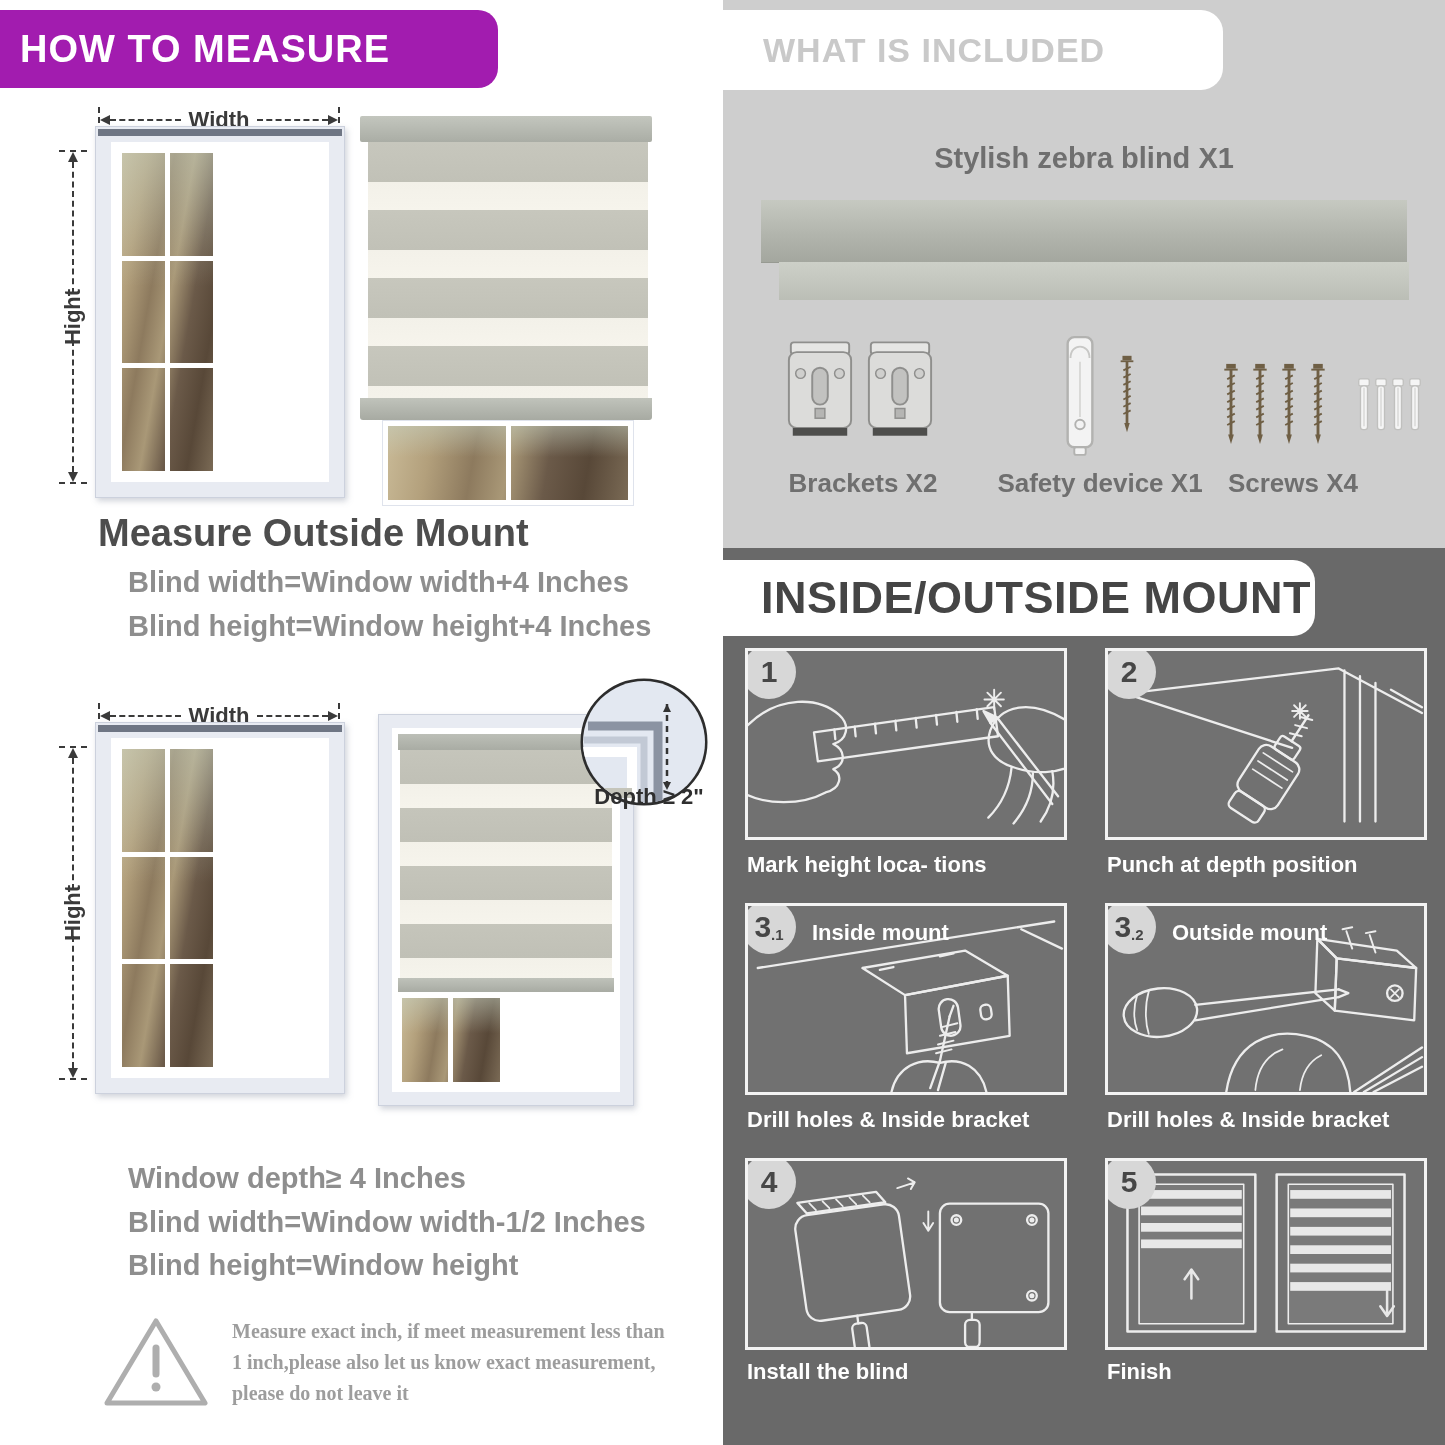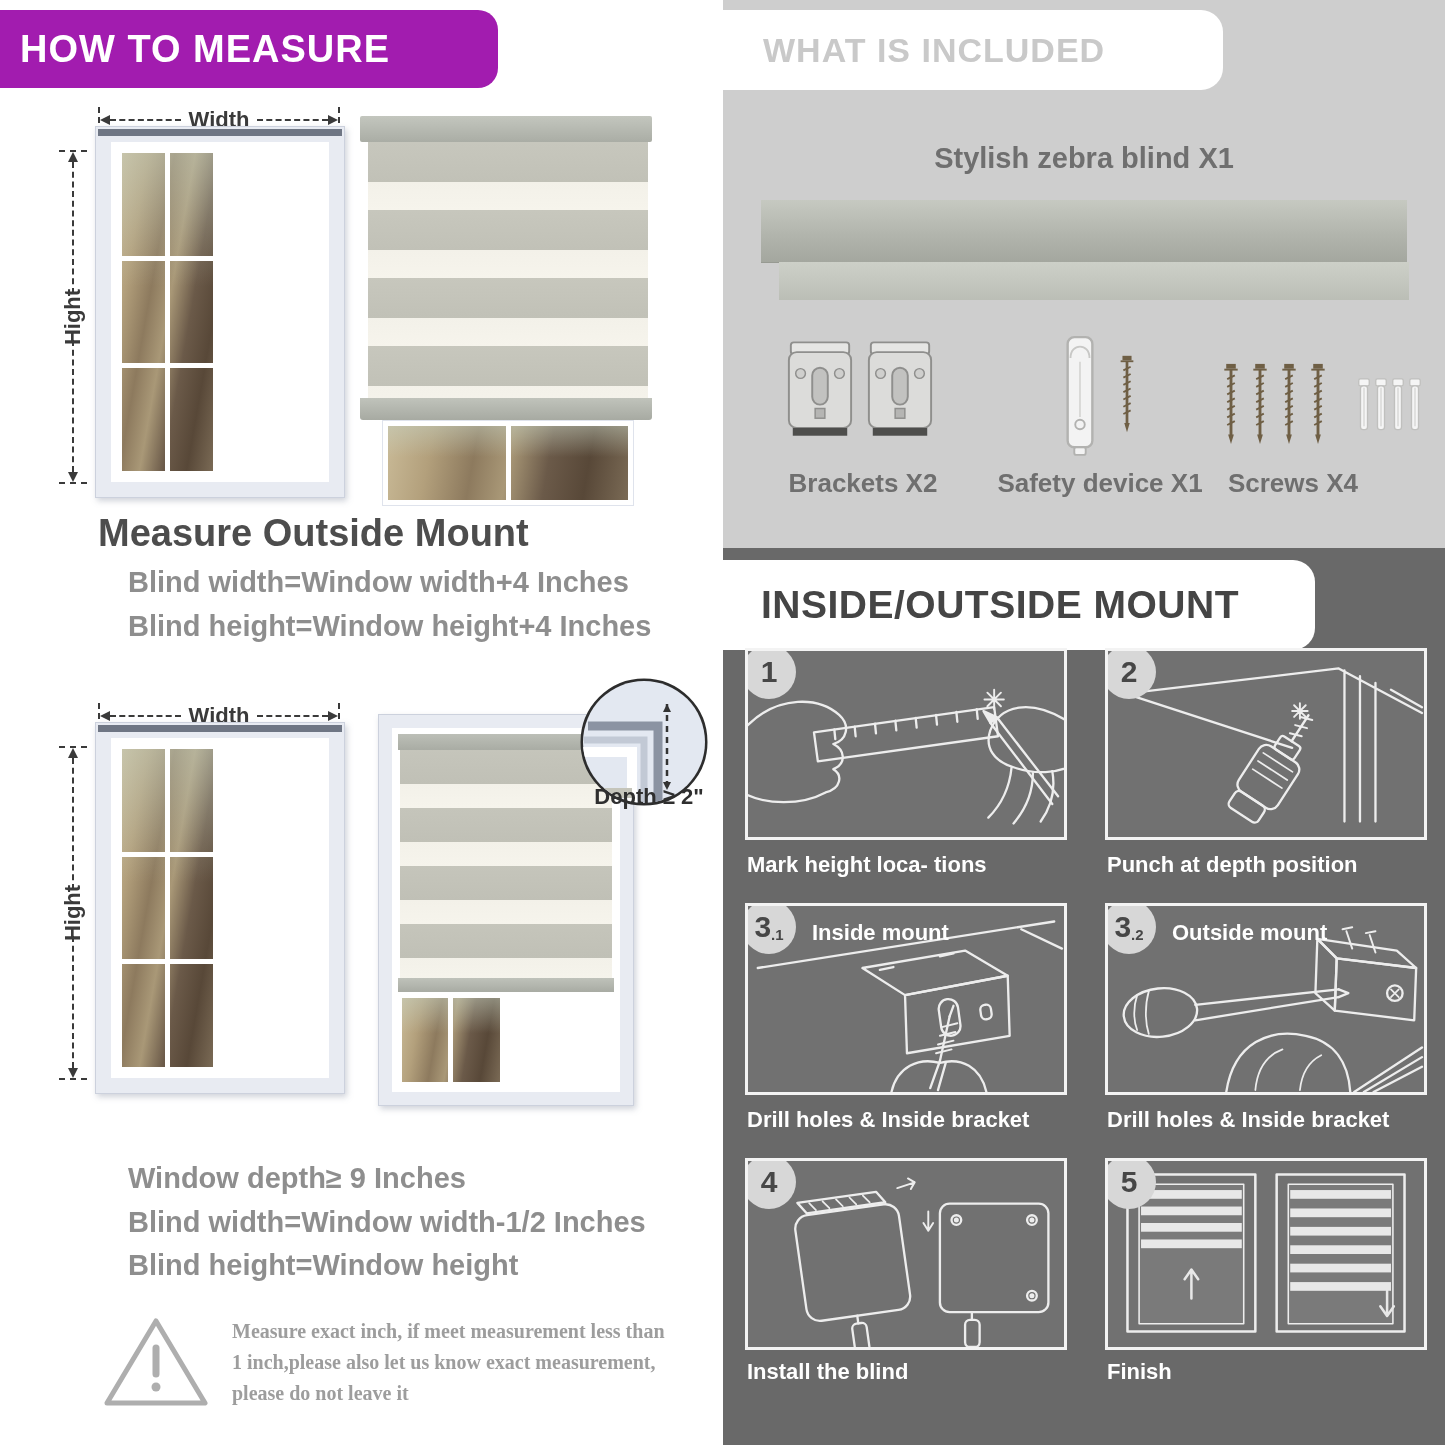--- a/index.html
+++ b/index.html
@@ -65,23 +65,23 @@
       box-sizing:border-box;color:#c9c9c9;font-size:34px;font-weight:bold;letter-spacing:1px;}
   .product-label{left:0;top:142px;width:100%;text-align:center;font-size:29px;font-weight:bold;color:#6f6f6f;}
   .rail-main{left:38px;top:200px;width:646px;height:62px;
       background:linear-gradient(180deg,#c6c9c1 0%,#b2b5ad 55%,#a4a79f 100%);box-shadow:0 1px 0 #979a92;}
   .rail-lip{left:56px;top:262px;width:630px;height:38px;
       background:linear-gradient(180deg,#cdd0c8 0%,#bbbeb6 100%);}
   .part-label{font-size:26px;font-weight:bold;color:#6f6f6f;text-align:center;}
 
   
   .right-bottom{left:723px;top:548px;width:722px;height:897px;background:#696969;}
-  .banner-white-dk{left:0;top:12px;width:592px;height:90px;background:#fff;
+  .banner-white-dk{left:0;top:12px;width:592px;height:76px;background:#fff;
       border-radius:0 22px 22px 0;display:flex;align-items:center;padding-left:38px;
-      box-sizing:border-box;color:#454545;font-size:39px;font-weight:bold;letter-spacing:.5px;}
+      box-sizing:border-box;color:#454545;font-size:45px;font-weight:bold;letter-spacing:.5px;}
   .panel{position:absolute;width:322px;height:192px;border:3px solid #f3f3f3;background:#717171;
          box-sizing:border-box;overflow:hidden;}
   .badge{position:absolute;left:-6px;top:-6px;width:54px;height:54px;border-radius:50%;
          background:#d7d7d7;color:#474747;display:flex;align-items:center;justify-content:center;
          font-weight:bold;font-size:30px;}
   .badge .sub{font-size:15px;margin-top:14px;font-weight:bold;}
   .step-title{position:absolute;left:64px;top:14px;color:#fff;font-size:22px;font-weight:bold;}
   .caption{position:absolute;color:#fff;font-size:22px;font-weight:bold;white-space:nowrap;}
   .lineart{position:absolute;inset:0;width:100%;height:100%;}
 </style>
@@ -204,21 +204,21 @@
         <path d="M14,70 L74,70 L74,136" fill="none" stroke="#c2c9d5" stroke-width="7"></path>
         <path d="M10,82 L62,82 L62,136" fill="none" stroke="#ffffff" stroke-width="10"></path>
         <line x1="97" y1="34" x2="97" y2="120" stroke="#333" stroke-width="2.5" stroke-dasharray="6,5"></line>
         <path d="M97,34 l-4,8 h8 z" fill="#333"></path>
         <path d="M97,120 l-4,-8 h8 z" fill="#333"></path>
         <rect x="10" y="118" width="52" height="10" fill="#c5c5bb"></rect>
       </g>
     </svg>
     <div class="abs" style="left:574px;top:784px;width:150px;text-align:center;font-size:22px;font-weight:bold;color:#2f2f2f;">Depth ≥ 2"</div>
 
-    <div class="abs h-sub" style="left:100px;top:1162px;">Window depth≥ 9 Inches</div>
+    <div class="abs h-sub" style="left:100px;top:1162px;">Window depth≥ 4 Inches</div>
     <div class="abs h-sub" style="left:100px;top:1206px;">Blind width=Window width-1/2 Inches</div>
     <div class="abs h-sub" style="left:100px;top:1249px;">Blind height=Window height</div>
 
     <svg class="abs" style="left:100px;top:1314px;" width="112" height="96" viewBox="0 0 112 96">
       <path d="M56,7 L105,89 L7,89 Z" fill="none" stroke="#aeaeae" stroke-width="5" stroke-linejoin="round"></path>
       <line x1="56" y1="34" x2="56" y2="60" stroke="#aeaeae" stroke-width="7" stroke-linecap="round"></line>
       <circle cx="56" cy="73" r="4.5" fill="#aeaeae"></circle>
     </svg>
     <div class="abs warn-text" style="left:232px;top:1316px;width:440px;font-family:Liberation Serif, serif;">Measure exact inch, if meet measurement less than 1 inch,please also let us know exact measurement, please do not leave it</div>
   </div>

